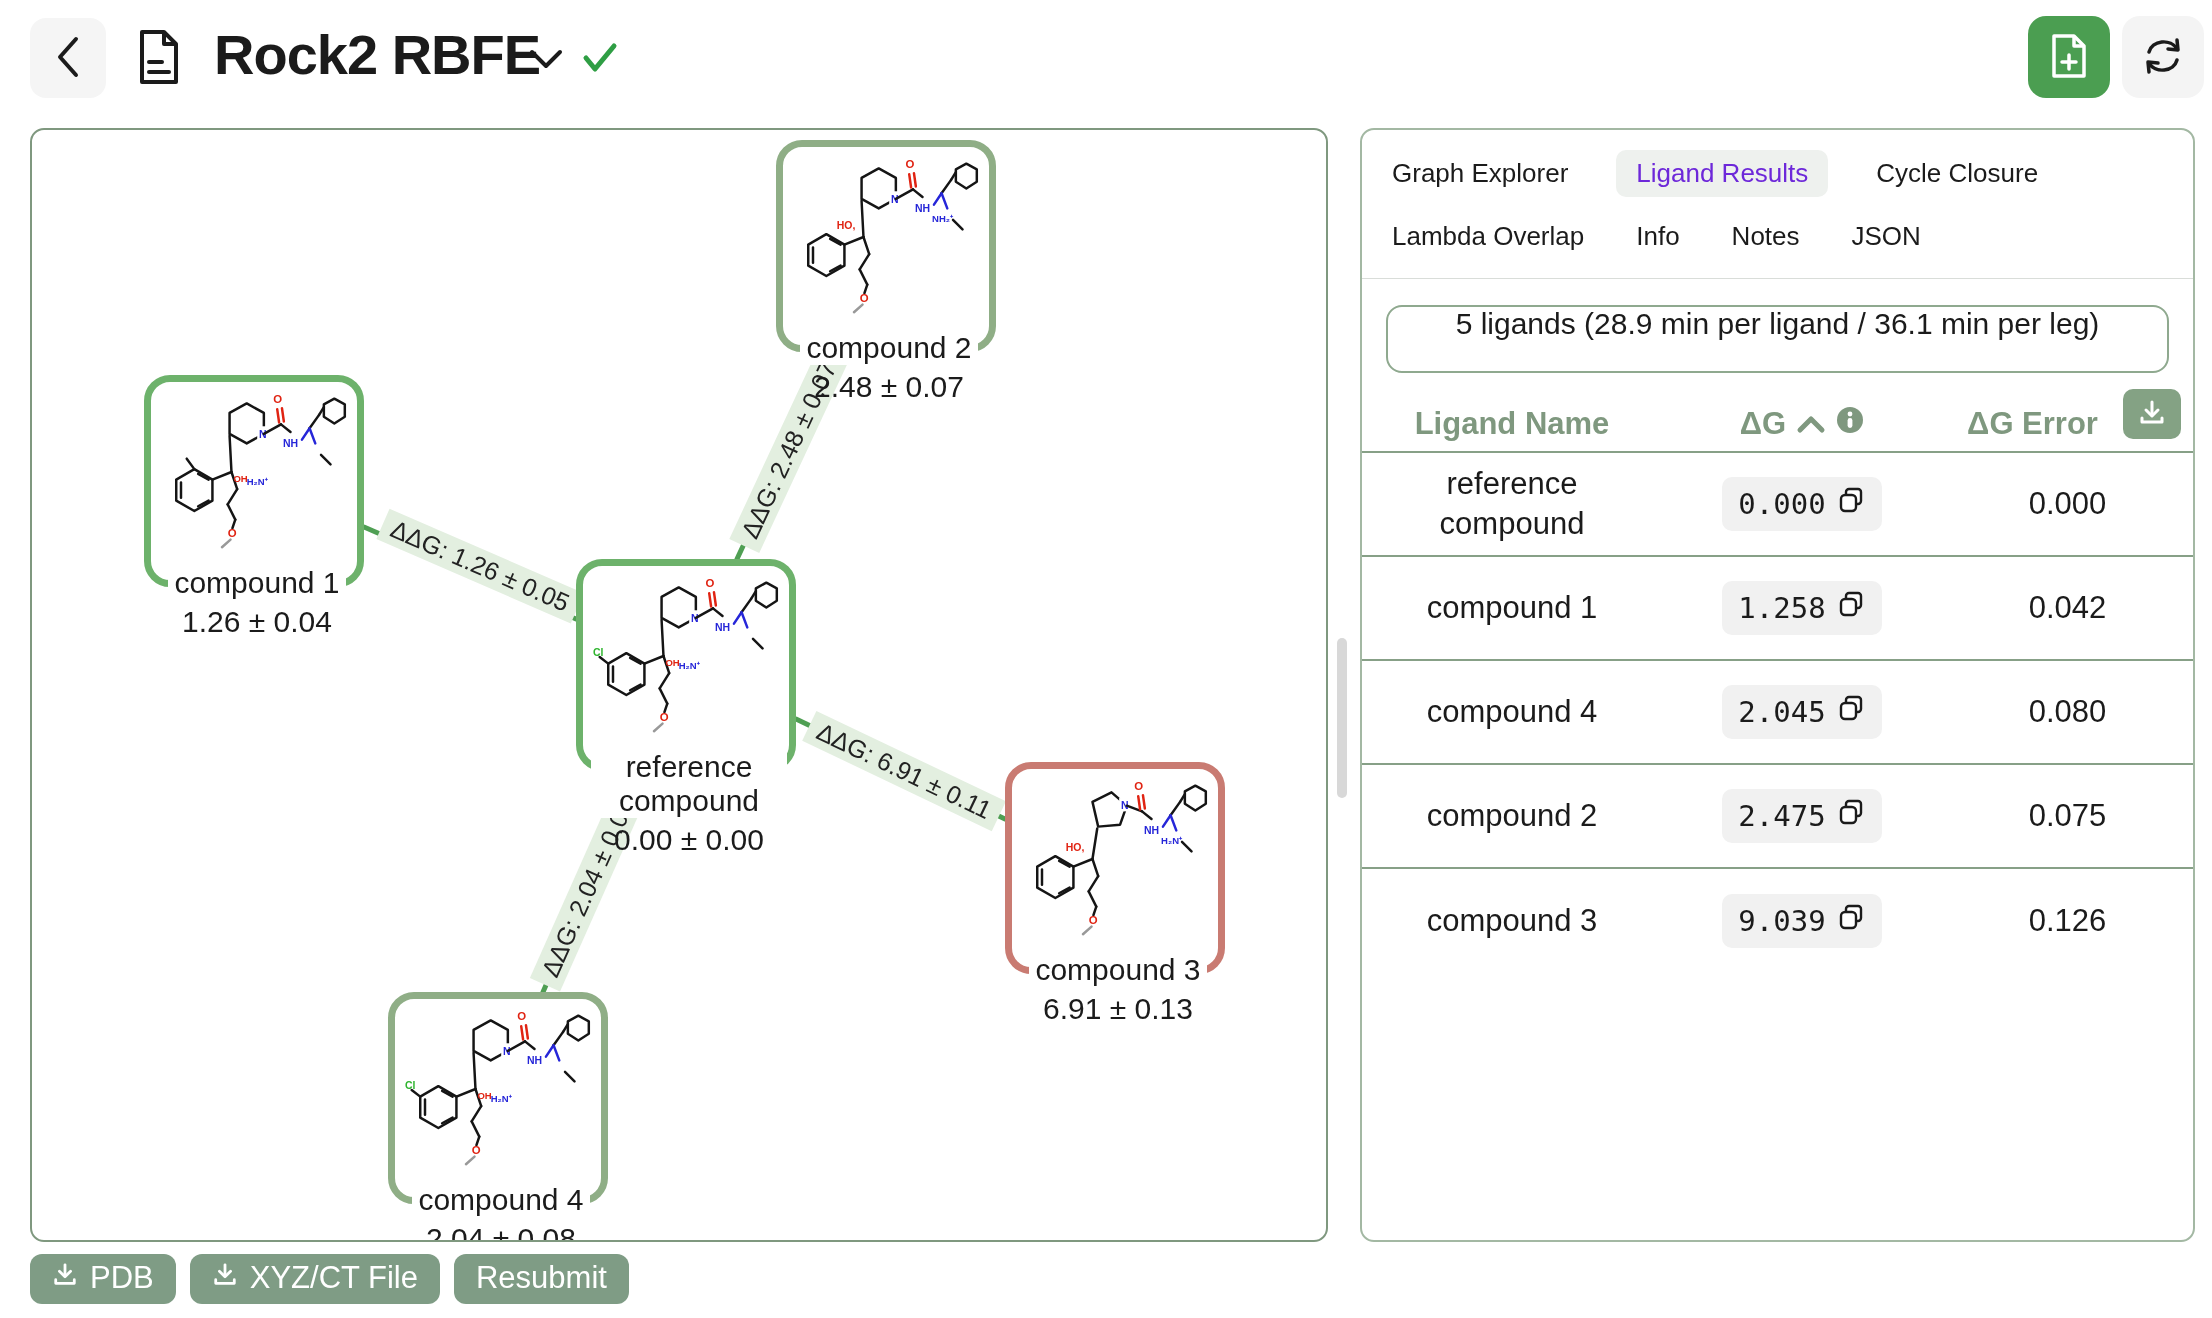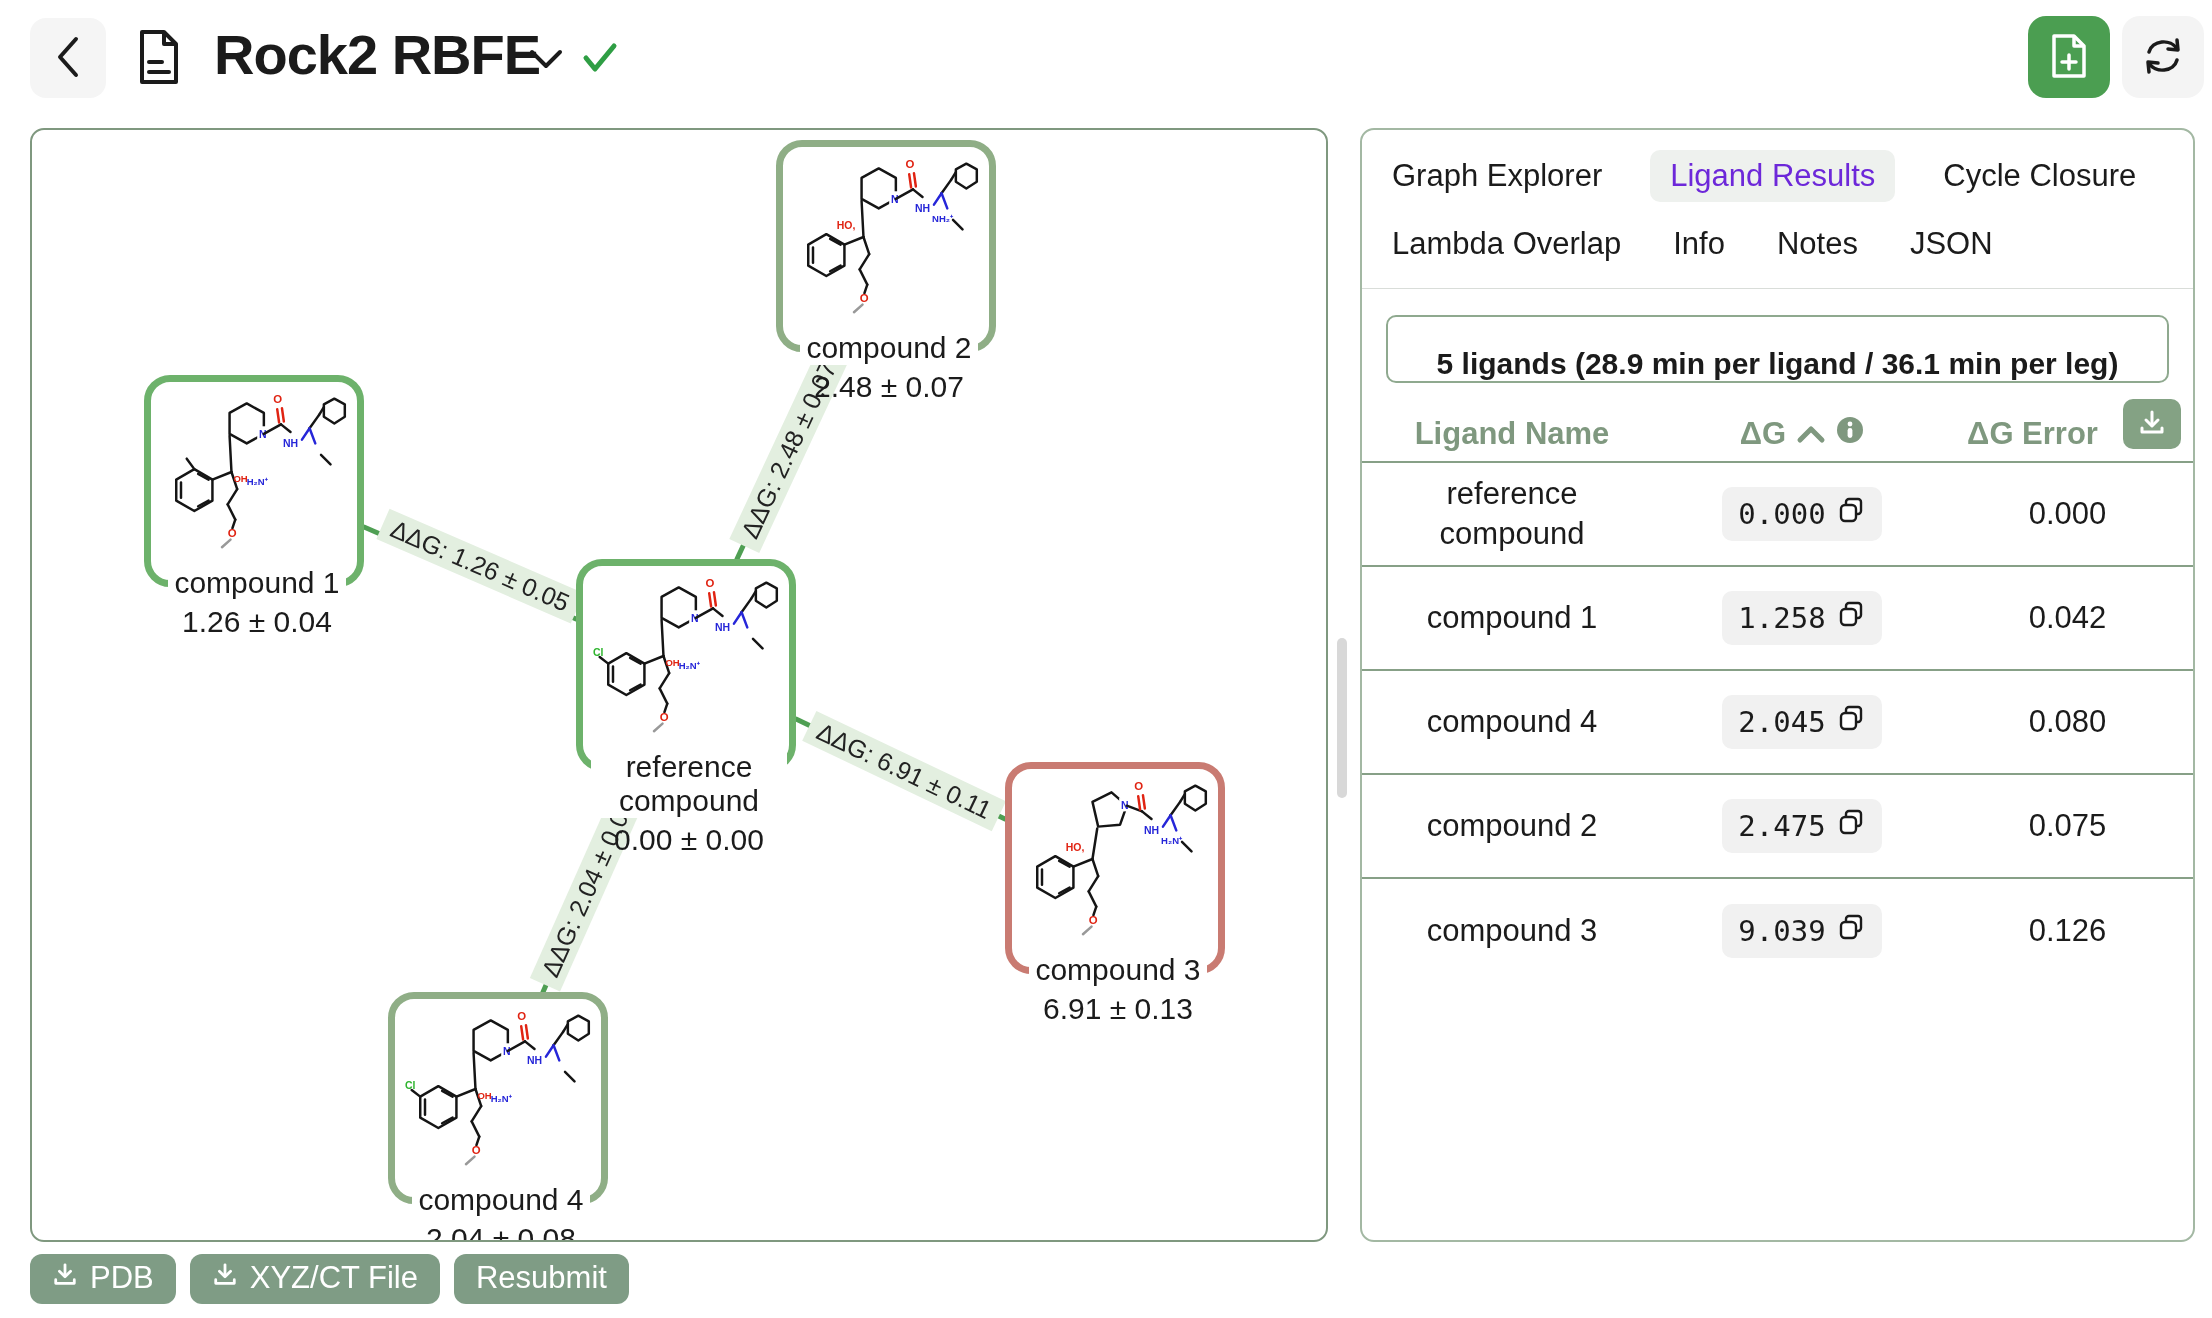--- a/index.html
+++ b/index.html
@@ -34,24 +34,24 @@
 
   
   .resize-handle { position:absolute; left:1337px; top:638px; width:10px; height:160px;
     background:#d8d8d8; border-radius:5px; cursor:col-resize; }
 
   
   .right-panel { position:absolute; left:1360px; top:128px; width:835px; height:1114px;
     border:2px solid #a3b8a3; border-radius:14px; background:#fff; }
   .tabs { display:flex; flex-wrap:wrap; column-gap:44px; row-gap:16px; padding:20px 26px 18px 26px;
     border-bottom:1px solid #d9ddd9; }
-  .tab { font-size:31px; color:#1b1b1b; padding:8px 4px; cursor:pointer; border-radius:10px; white-space:nowrap; }
+  .tab { font-size:26px; color:#1b1b1b; padding:8px 4px; cursor:pointer; border-radius:10px; white-space:nowrap; }
   .tab.active { color:#6d28d9; background:#eef1ee; padding:8px 20px; }
-  .summary-box { margin:26px 24px 0 24px; border:2px solid #8fa98f; border-radius:10px;
-    height:68px; display:flex; align-items:flex-end; justify-content:center; font-size:30px;font-weight:bold; }
+  .summary-box { margin:26px 24px 0 24px; border:2px solid #8fa98f; border-radius:16px;
+    height:68px; display:flex; align-items:flex-start; justify-content:center; font-size:30px; }
 
   .tbl { margin-top:24px; }
   .thead { display:grid; grid-template-columns:300px 280px 1fr; align-items:center; height:56px;
     color:#7f987f; font-size:31px; font-weight:600; border-bottom:2px solid #87a087; position:relative; }
   .thead .h-name { text-align:center; }
   .thead .h-dg { text-align:center; display:flex; align-items:center; justify-content:center; gap:10px; }
   .thead .h-err { text-align:center; padding-right:70px; }
   .tbl-dl-btn { position:absolute; right:12px; top:-8px; width:58px; height:50px; background:#84a284;
     border:none; border-radius:10px; display:flex; align-items:center; justify-content:center; cursor:pointer; }
   .trow { display:grid; grid-template-columns:300px 280px 1fr; align-items:center;

